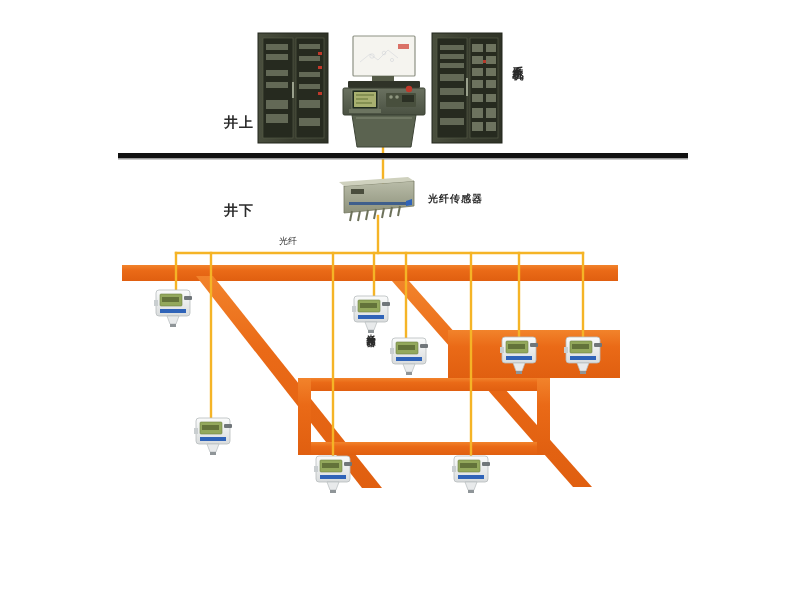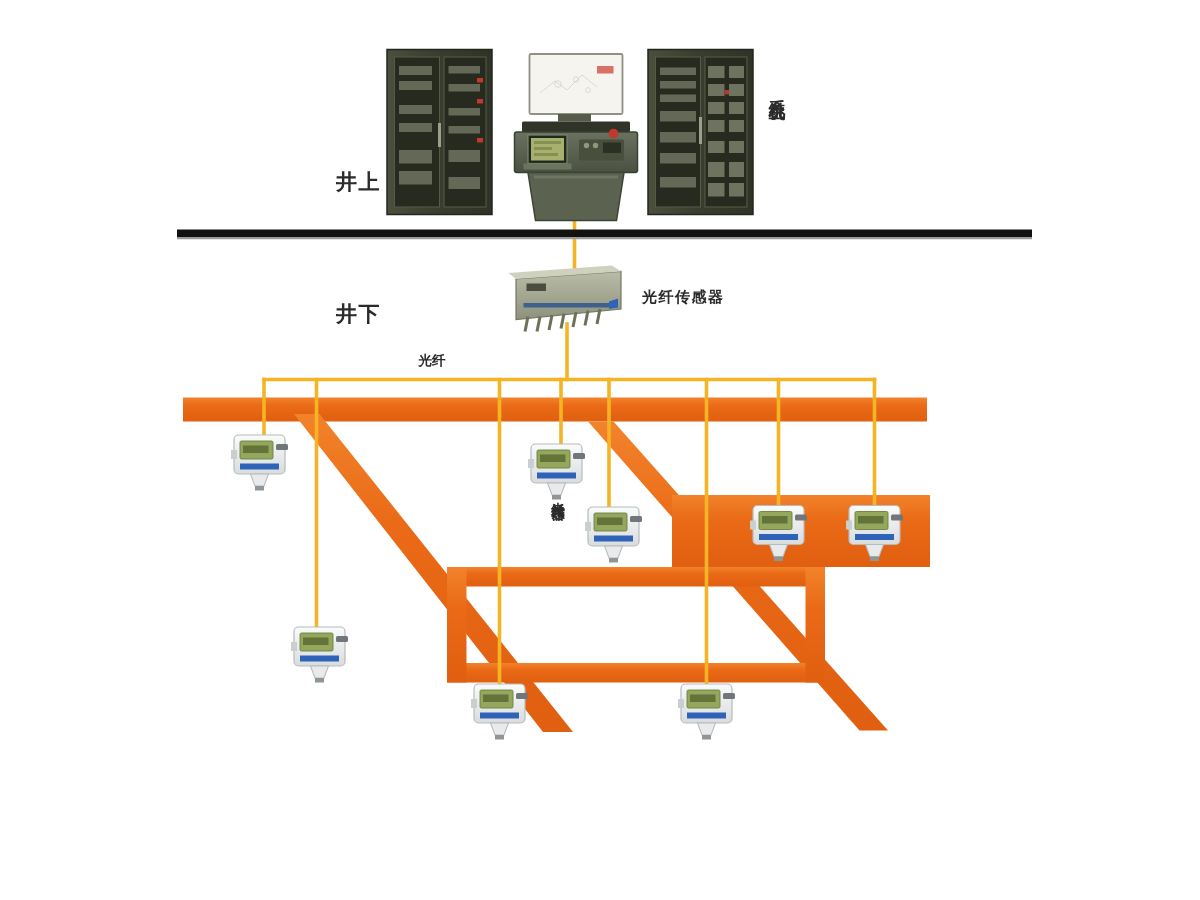--- a/index.html
+++ b/index.html
@@ -20,21 +20,21 @@
   
   .lbl{
     position:absolute;
     color:#2b2b2b;
     font-weight:bold;
     white-space:pre;
     letter-spacing:1px;
     line-height:1.05;
   }
   .lbl-ground{font-size:14px;}
-  .lbl-small{font-size:9px;font-weight:bold;letter-spacing:0px;}
+  .lbl-small{font-size:9px;font-weight:normal;letter-spacing:0px;}
   .vert{
     writing-mode:vertical-rl;
     text-orientation:upright;
     line-height:1.0;
     letter-spacing:1px;
   }
   #title{
     position:absolute;
     left:0;top:513px;width:800px;
     text-align:center;

